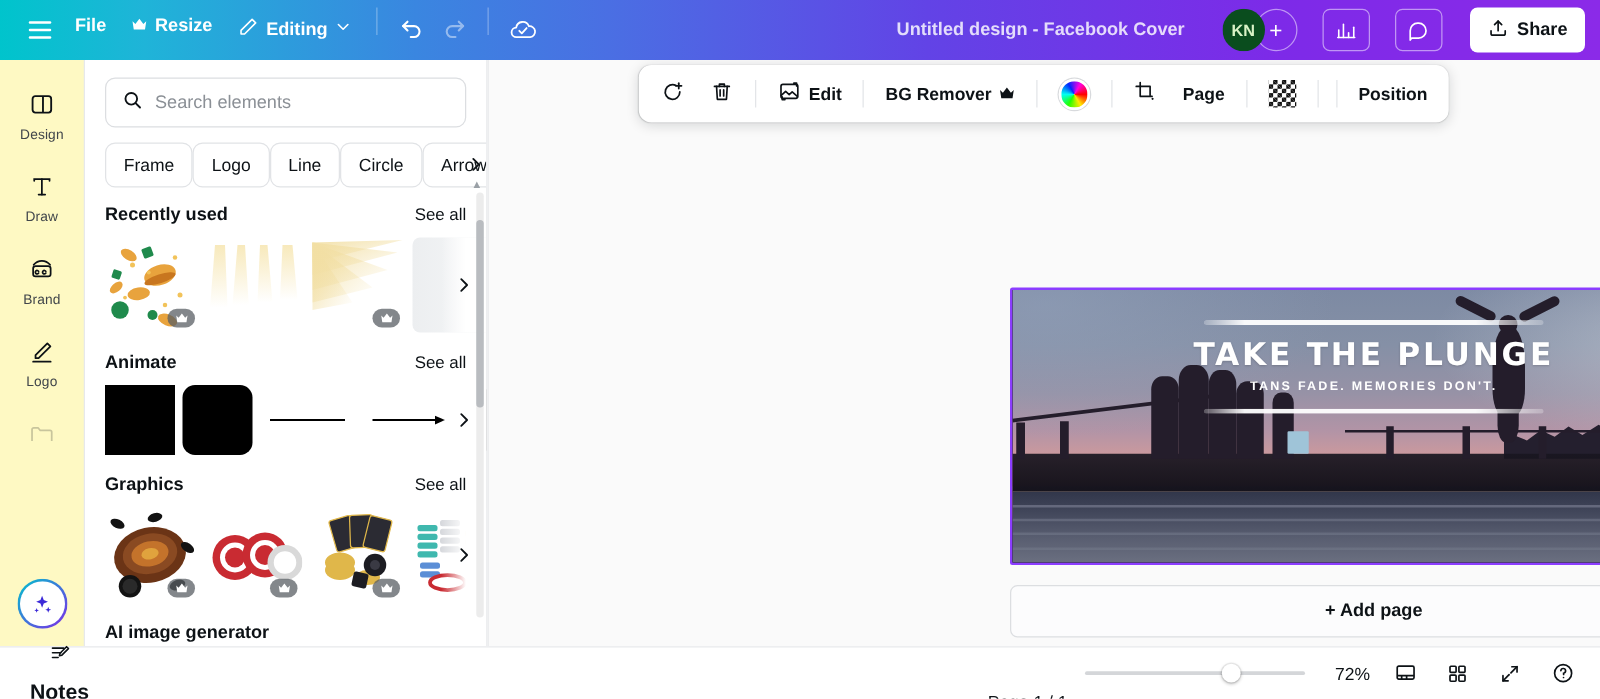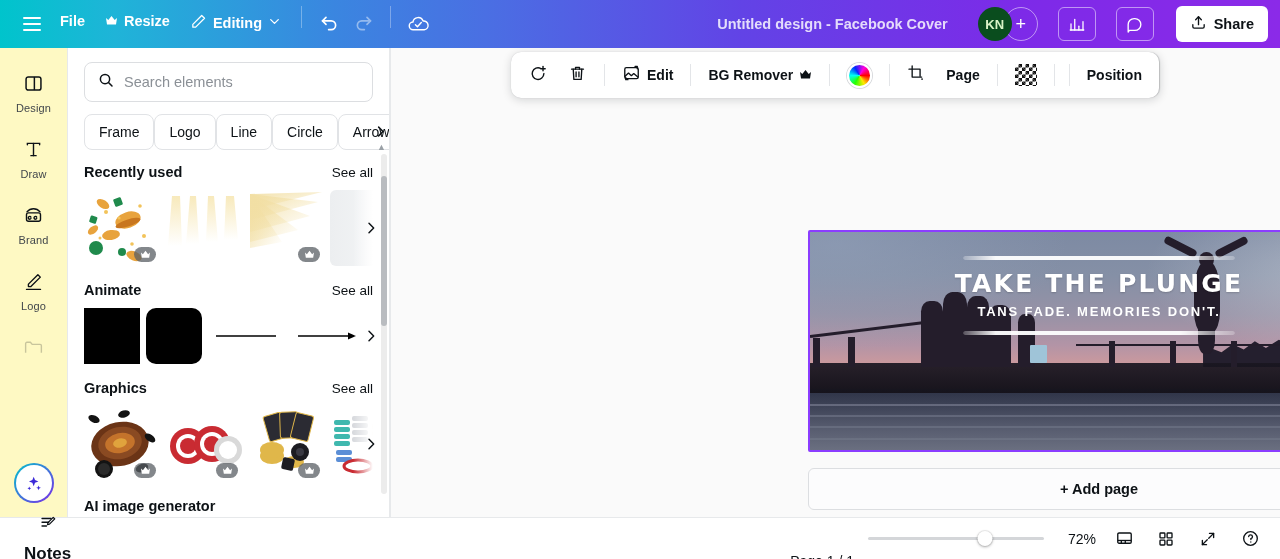--- a/index.html
+++ b/index.html
@@ -265,21 +265,21 @@
     -webkit-mask-image: linear-gradient(90deg, rgba(0,0,0,.25), #000 12%, #000 80%, rgba(0,0,0,.25));
             mask-image: linear-gradient(90deg, rgba(0,0,0,.25), #000 12%, #000 80%, rgba(0,0,0,.25));
   }
   .headline {
     color:#fff; font-size:25px; font-weight:700; letter-spacing:2.2px;
     margin:9px 0 6px; text-transform:uppercase;
     font-family:"DejaVu Sans", sans-serif;
     text-shadow: 0 1px 2px rgba(0,0,0,.18);
   }
   .subline {
-    color:#fff; font-size:13px; font-weight:700; letter-spacing:1.8px; text-transform:uppercase;
+    color:#fff; font-size:10px; font-weight:700; letter-spacing:1.8px; text-transform:uppercase;
     margin-bottom:12px;
   }
 
   .add-page-wrap { position:absolute; left:418px; top:420px; width:582px; }
   .add-page {
     height:42px; border:1px solid #dcdee1; border-radius:6px; background:#fcfcfd;
     display:flex; align-items:center; justify-content:center;
     font-size:14.5px; font-weight:700; color:#0d1216; cursor:pointer;
   }
 

